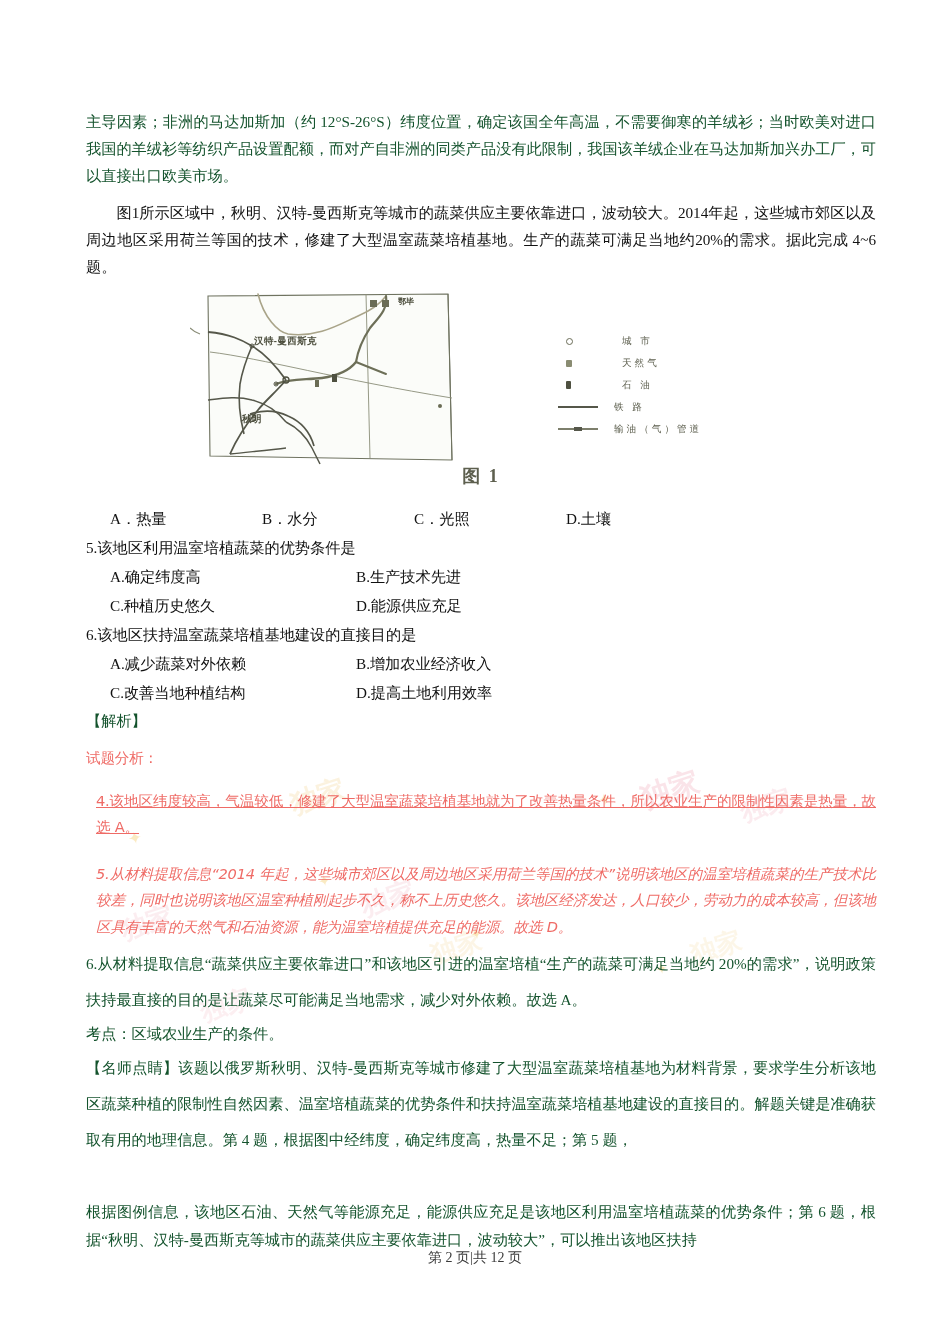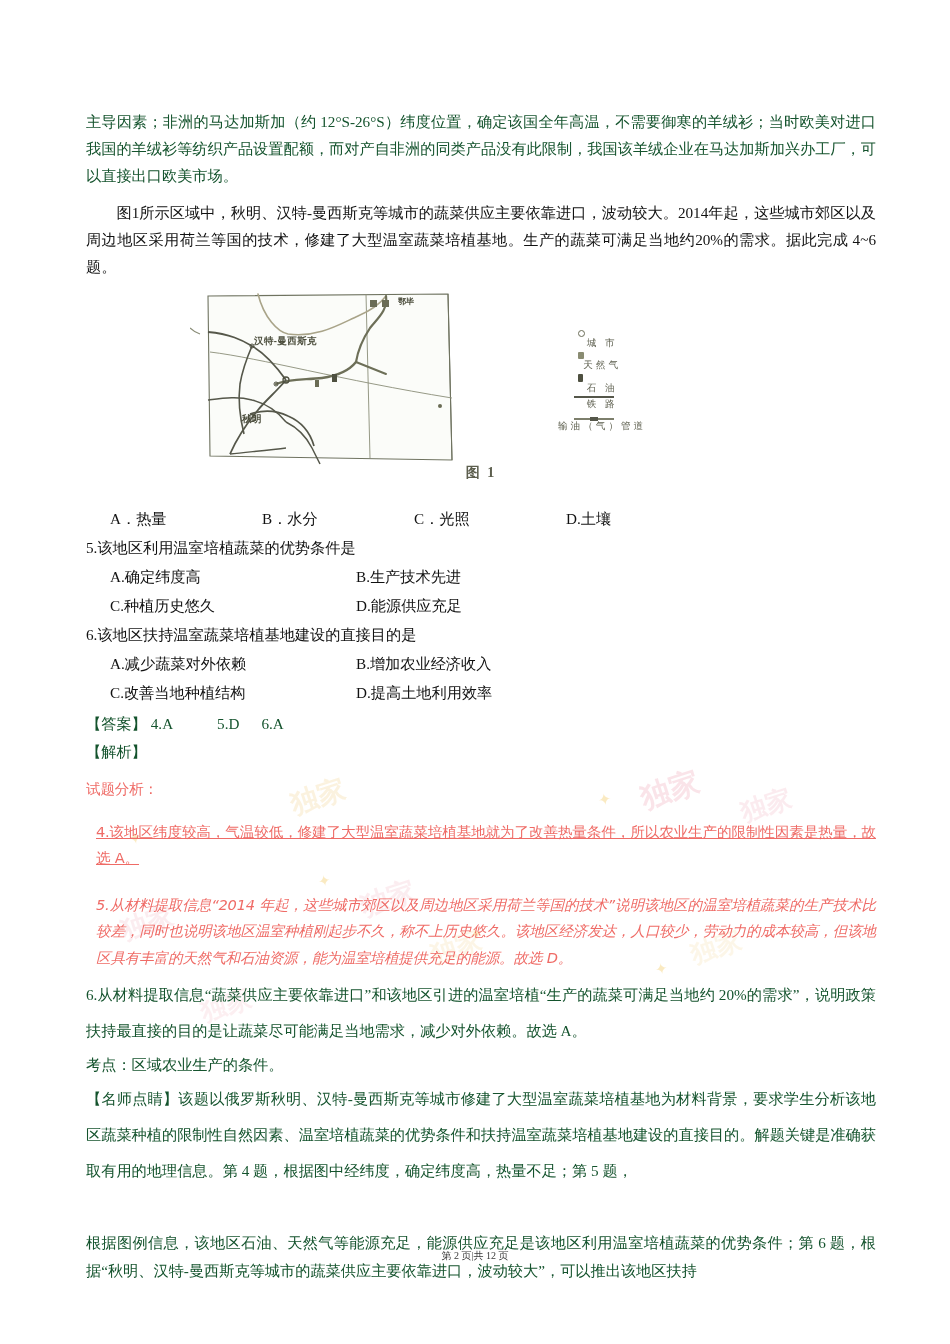--- a/index.html
+++ b/index.html
@@ -100,51 +100,50 @@
   }
   .figure{
     position:absolute;
     left:104px;top:0;
     width:560px;height:182px;
   }
   .figcap{
     position:absolute;
     left:0;right:0;top:176px;
     text-align:center;
-    font-size:14px;
+    font-size:18px;
     color:#5d5f4e;
     font-weight:bold;
     letter-spacing:2px;
   }
   .legend{
     position:absolute;
     left:368px;top:42px;
     font-size:9.6px;
     color:#5d5f4e;
     font-family:"Liberation Sans",sans-serif;
   }
   .legend .row{
     display:flex;align-items:center;
     height:22px;
-    flex-direction:column;
   }
   .legend .sym{width:56px;display:flex;align-items:center;justify-content:flex-start;padding-left:8px;}
   .legend .lab{letter-spacing:3px;white-space:nowrap;}
   .sym-city{width:5px;height:5px;border-radius:50%;border:1px solid #6b6d58;}
   .sym-gas{width:6px;height:7px;background:#8a8c72;border-radius:1px;}
   .sym-oil{width:5px;height:8px;background:#4e5040;border-radius:1px;}
   .sym-rail{width:40px;height:2px;background:#55574a;}
   .sym-pipe{width:40px;height:1.5px;background:#7d7f6c;position:relative;}
   .sym-pipe:after{content:"";position:absolute;left:16px;top:-1.5px;width:8px;height:4px;background:#55574a;}
 
   .footer{
     position:absolute;
     left:0;right:0;top:1249px;
     text-align:center;
-    font-size:10px;
+    font-size:14px;
     color:#3a3a3a;
   }
 
   .map-svg{display:block;}
 </style>
 </head>
 <body>
 
 <div class="page">
 
@@ -267,23 +266,20 @@
     <p class="stem black">6.该地区扶持温室蔬菜培植基地建设的直接目的是</p>
     <div class="opts half black">
       <span>A.减少蔬菜对外依赖</span>
       <span>B.增加农业经济收入</span>
     </div>
     <div class="opts half black">
       <span>C.改善当地种植结构</span>
       <span>D.提高土地利用效率</span>
     </div>
 
-    <p class="ans-line red" style="margin-top:3px;">
-      <span class="k">【答案】</span><span class="a1">4.A</span><span class="a2">5.D</span><span class="a3">6.A</span>
-    </p>
     <p class="ans-line red">【解析】</p>
 
     <p class="hand" style="margin-top:10px;">试题分析：</p>
     <p class="hand" style="margin-top:16px;padding-left:10px;text-decoration:underline;">4.该地区纬度较高，气温较低，修建了大型温室蔬菜培植基地就为了改善热量条件，所以农业生产的限制性因素是热量，故选 A。</p>
     <p class="hand" style="margin-top:20px;padding-left:10px;font-style:italic;">5.从材料提取信息“2014 年起，这些城市郊区以及周边地区采用荷兰等国的技术”说明该地区的温室培植蔬菜的生产技术比较差，同时也说明该地区温室种植刚起步不久，称不上历史悠久。该地区经济发达，人口较少，劳动力的成本较高，但该地区具有丰富的天然气和石油资源，能为温室培植提供充足的能源。故选 D。</p>
 
     <p class="para red" style="margin-top:6px;line-height:36px;">6.从材料提取信息“蔬菜供应主要依靠进口”和该地区引进的温室培植“生产的蔬菜可满足当地约 20%的需求”，说明政策扶持最直接的目的是让蔬菜尽可能满足当地需求，减少对外依赖。故选 A。</p>
     <p class="para red" style="line-height:28px;">考点：区域农业生产的条件。</p>
 
     <p class="para red" style="line-height:36px;">【名师点睛】该题以俄罗斯秋明、汉特-曼西斯克等城市修建了大型温室蔬菜培植基地为材料背景，要求学生分析该地区蔬菜种植的限制性自然因素、温室培植蔬菜的优势条件和扶持温室蔬菜培植基地建设的直接目的。解题关键是准确获取有用的地理信息。第 4 题，根据图中经纬度，确定纬度高，热量不足；第 5 题，</p>

